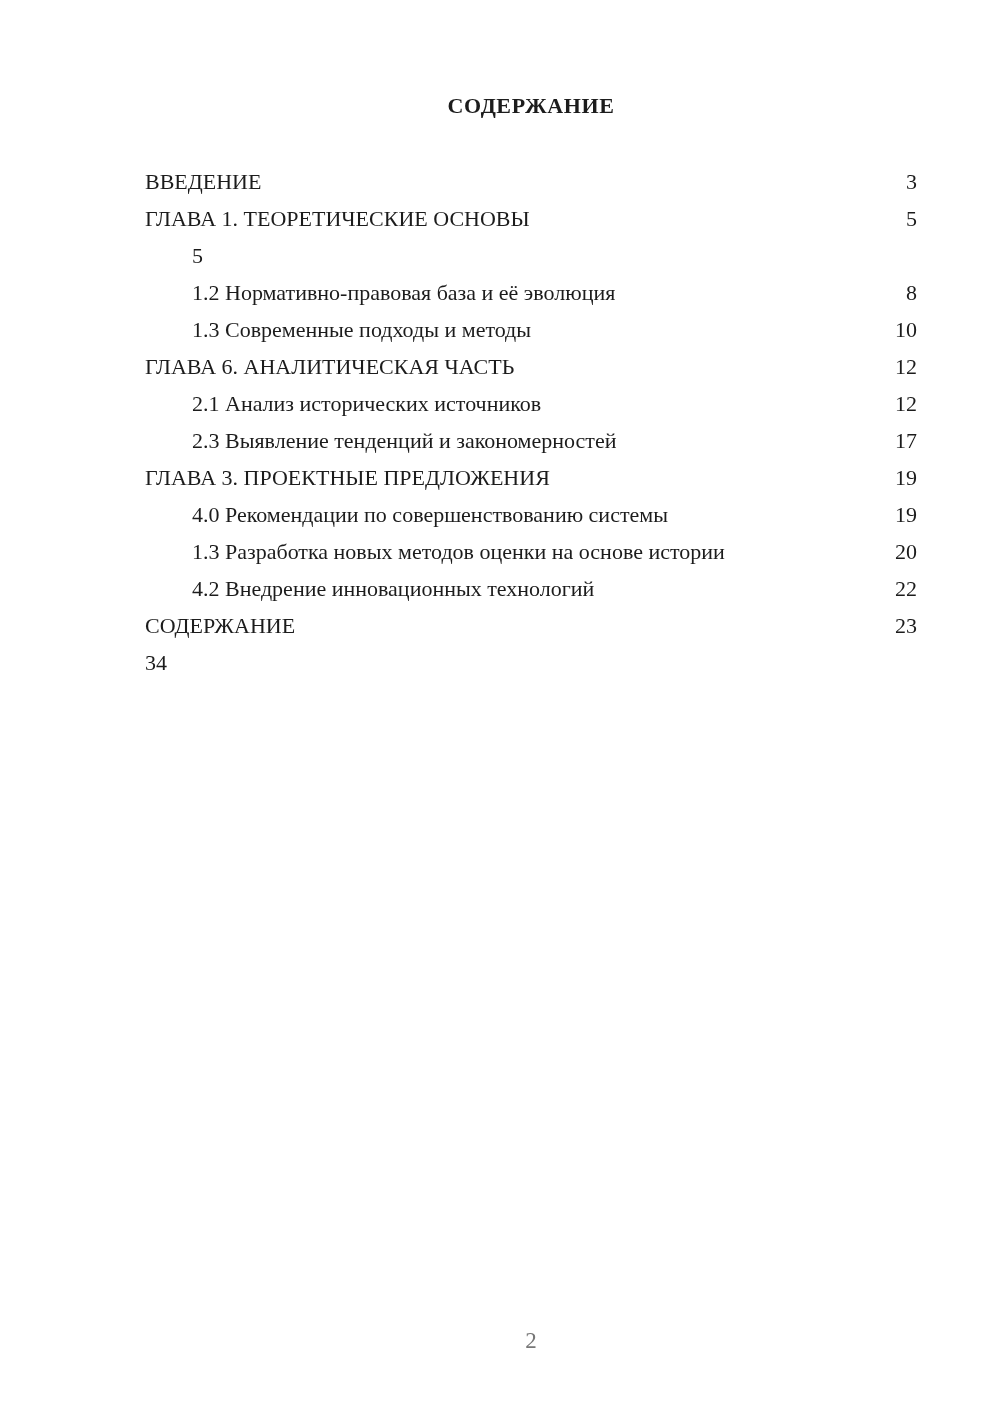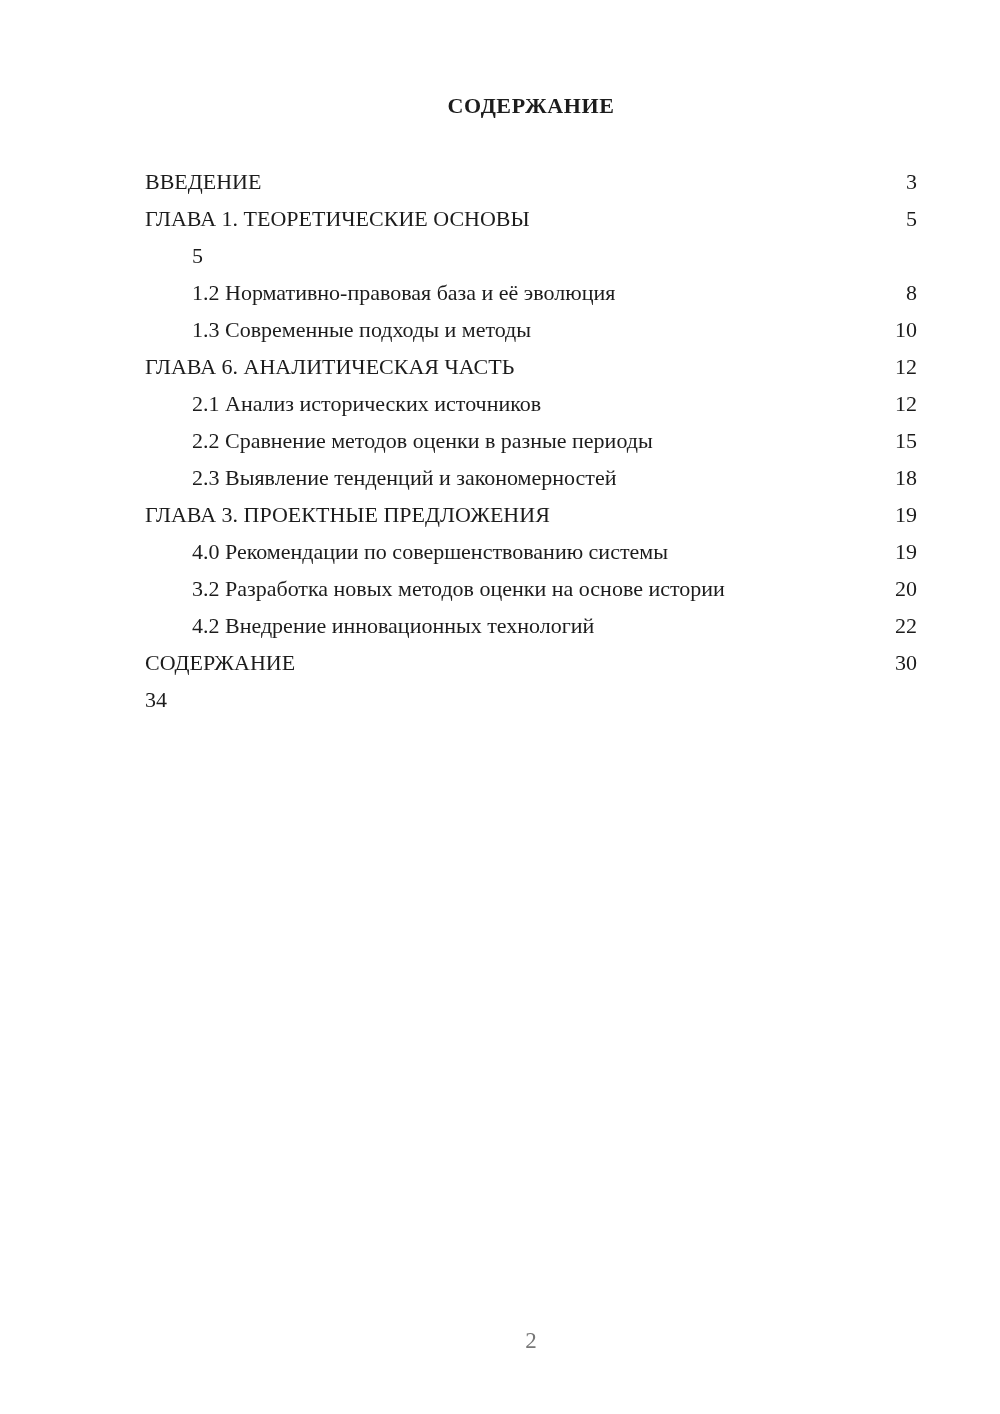--- a/index.html
+++ b/index.html
@@ -95,53 +95,49 @@
   <div class="toc-row">
     <span class="toc-label">ГЛАВА 6. АНАЛИТИЧЕСКАЯ ЧАСТЬ</span>
     <span class="toc-page">12</span>
   </div>
 
   <div class="toc-row indent">
     <span class="toc-label">2.1 Анализ исторических источников</span>
     <span class="toc-page">12</span>
   </div>
 
-  <div class="toc-row indent">
-    <span class="toc-label">2.2 Сравнение методов оценки в разные периоды</span>
-    <span class="toc-page">15</span>
-  </div>
 
   <div class="toc-row indent">
     <span class="toc-label">2.3 Выявление тенденций и закономерностей</span>
-    <span class="toc-page">18</span>
+    <span class="toc-page">17</span>
   </div>
 
   <div class="toc-row">
     <span class="toc-label">ГЛАВА 3. ПРОЕКТНЫЕ ПРЕДЛОЖЕНИЯ</span>
     <span class="toc-page">19</span>
   </div>
 
   <div class="toc-row indent">
     <span class="toc-label">4.0 Рекомендации по совершенствованию системы</span>
     <span class="toc-page">19</span>
   </div>
 
   <div class="toc-row indent">
-    <span class="toc-label">3.2 Разработка новых методов оценки на основе истории</span>
+    <span class="toc-label">1.3 Разработка новых методов оценки на основе истории</span>
     <span class="toc-page">20</span>
   </div>
 
   <div class="toc-row indent">
     <span class="toc-label">4.2 Внедрение инновационных технологий</span>
     <span class="toc-page">22</span>
   </div>
 
   <div class="toc-row">
     <span class="toc-label">СОДЕРЖАНИЕ</span>
-    <span class="toc-page">30</span>
+    <span class="toc-page">23</span>
   </div>
 
   <div class="toc-row">
     <span class="toc-page">34</span>
   </div>
 </div>
 </div>
 
 <div class="page-footer">2</div>
 

